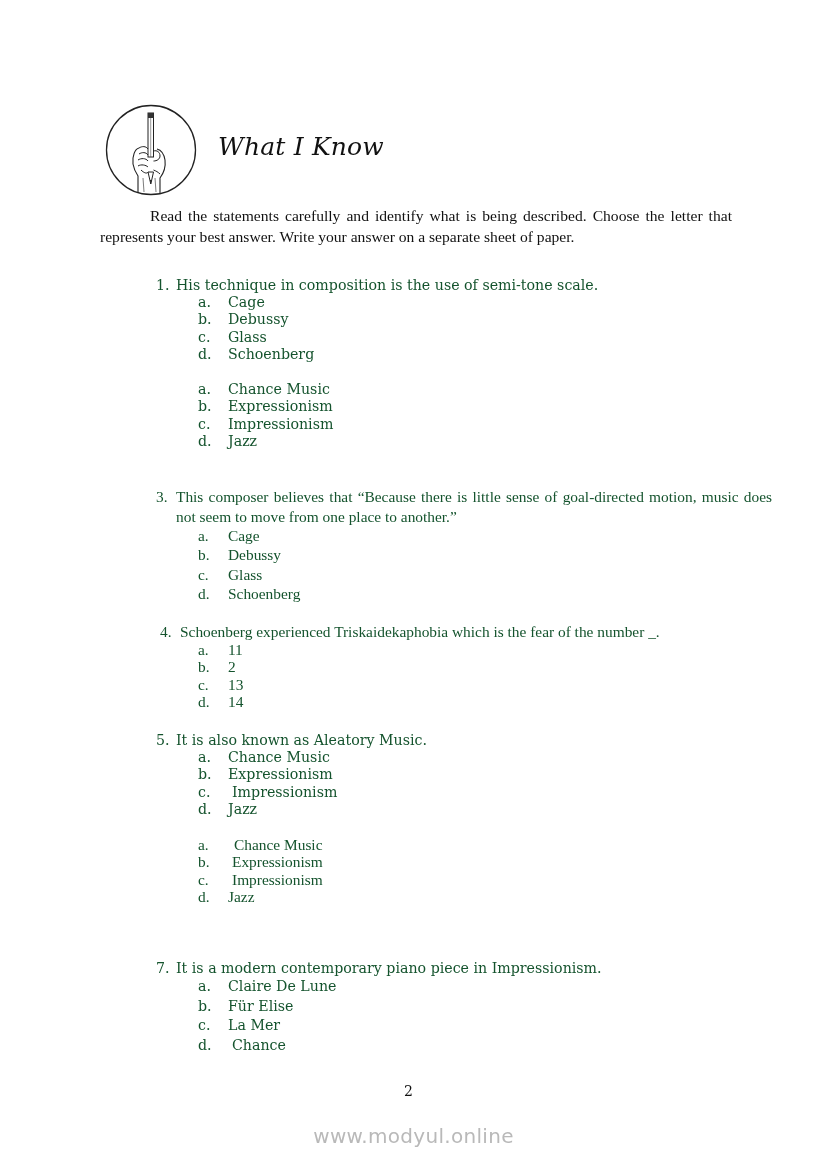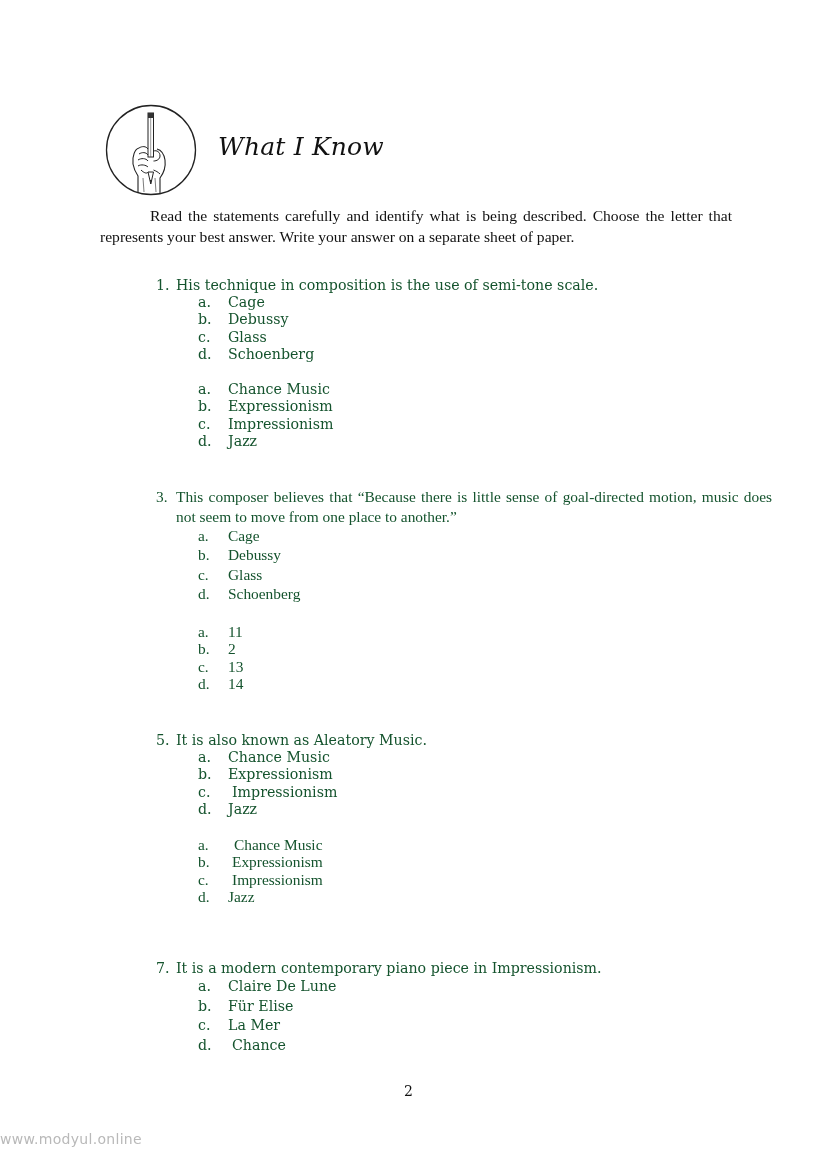--- a/index.html
+++ b/index.html
@@ -109,26 +109,25 @@
       text-align: center;
       font-family: "DejaVu Serif", "Liberation Serif", serif;
       font-size: 14px;
       color: #111;
     }
     .watermark {
       position: absolute;
       left: 0;
       width: 827px;
       top: 1124px;
-      text-align: left;
+      text-align: center;
       font-family: "DejaVu Sans", "Liberation Sans", sans-serif;
-      font-size: 14px;
+      font-size: 20px;
       color: #b9b9b9;
       letter-spacing: 0.3px;
-      margin-top: 7px;
     }
   </style>
 </head>
 <body>
 
 <div class="page">
 
   <div class="icon-wrap">
     <svg width="92" height="92" viewBox="0 0 92 92">
       <circle cx="46" cy="46" r="44.5" fill="#fff" stroke="#222" stroke-width="1.3"></circle>
@@ -210,20 +209,21 @@
           <span class="opt-text">Glass</span>
         </li>
       <li class="option tall">
           <span class="opt-letter">d.</span>
           <span class="opt-text">Schoenberg</span>
         </li>
     </ul>
   </div>
 
   <div class="question lib-font" style="top:623px; left:120px;">
+    <div class="q-stem lib"><span class="q-num">4.</span><span>Schoenberg experienced Triskaidekaphobia which is the fear of the number _.</span></div>
     <ul class="options" style="margin-left:-4px;">
       <li class="option">
           <span class="opt-letter">a.</span>
           <span class="opt-text">11</span>
         </li>
       <li class="option">
           <span class="opt-letter">b.</span>
           <span class="opt-text">2</span>
         </li>
       <li class="option">

